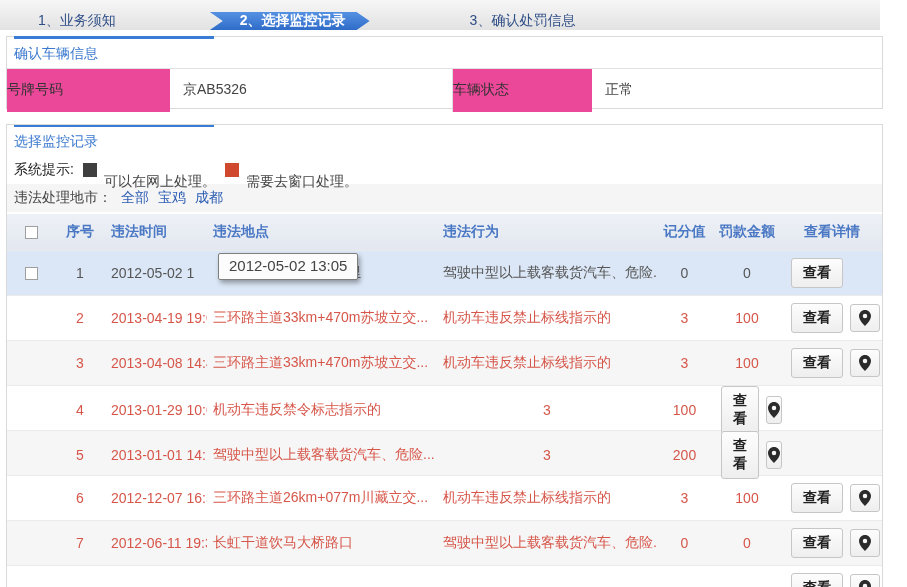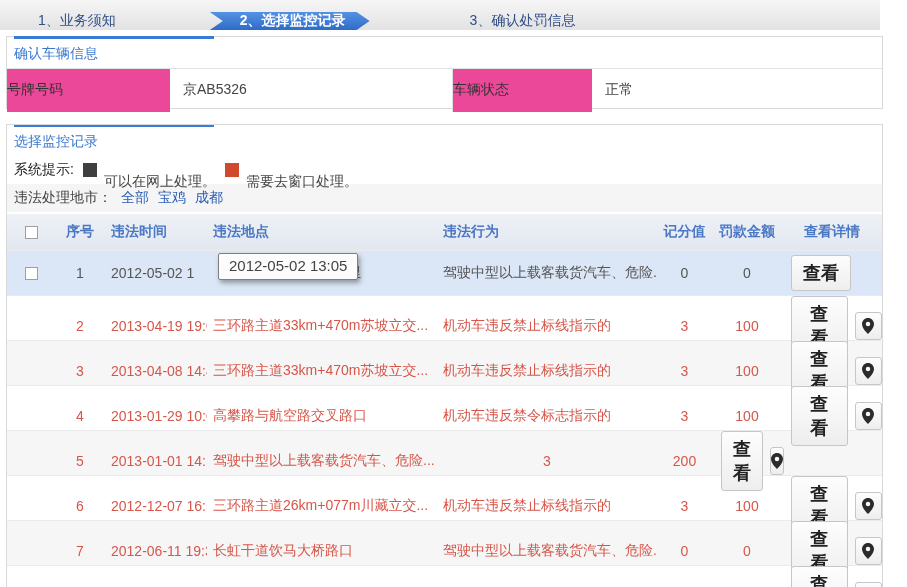--- a/index.html
+++ b/index.html
@@ -51,21 +51,21 @@
   .trow.online .tc { color:#555; }
   .trow.window .tc { color:#d6564a; }
   .tc { padding-left:6px; white-space:nowrap; overflow:hidden; }
   .center { text-align:center; padding-left:0; }
   .pad-loc { padding-left:95px; }
   .cbwrap { display:flex; justify-content:center; }
   .cb { width:13px; height:13px; background:#fff; border:1px solid #9f9f9f; display:inline-block; cursor:pointer; }
   .detail-cell { display:flex; align-items:center; gap:7px; padding-left:9px; }
   .btn { border:1px solid #c6c6c6; border-radius:3px; background:linear-gradient(#fdfdfd,#eeeeee);
     cursor:pointer; font-family:inherit; }
-  .btn-view { padding:5px 11px; font-size:18px; font-weight:bold; color:#222; }
+  .btn-view { padding:5px 11px; font-size:14px; font-weight:bold; color:#222; }
   .btn-pin { width:30px; height:28px; display:flex; align-items:center; justify-content:center; padding:0; }
 
   
   .tooltip { position:absolute; left:186px; top:253px; padding:3px 10px 5px; background:#fcfcfc;
     border:1px solid #7f7f7f; border-radius:2px; box-shadow:2px 3px 5px rgba(0,0,0,0.35);
     font-size:15px; color:#444; white-space:nowrap; z-index:5;margin-left:32px; }
 </style>
 </head>
 <body>
 
@@ -172,21 +172,20 @@
               <svg width="12" height="16" viewBox="0 0 24 32">
                 <path fill="#2b2b2b" d="M12 0C5.4 0 0 5.4 0 12c0 9 12 20 12 20s12-11 12-20C24 5.4 18.6 0 12 0zm0 16.5a4.5 4.5 0 1 1 0-9 4.5 4.5 0 0 1 0 9z"></path>
               </svg>
             </button>
           </div>
         </div>
         <div class="grid trow window">
           <div class="cbwrap"></div>
           <div class="tc center">4</div>
           <div class="tc">2013-01-29 10:00</div>
-          <div class="tc">高攀路与航空路交叉路口</div>
           <div class="tc">机动车违反禁令标志指示的</div>
           <div class="tc center">3</div>
           <div class="tc center">100</div>
           <div class="detail-cell">
             <button class="btn btn-view">查看</button>
             <button class="btn btn-pin">
               <svg width="12" height="16" viewBox="0 0 24 32">
                 <path fill="#2b2b2b" d="M12 0C5.4 0 0 5.4 0 12c0 9 12 20 12 20s12-11 12-20C24 5.4 18.6 0 12 0zm0 16.5a4.5 4.5 0 1 1 0-9 4.5 4.5 0 0 1 0 9z"></path>
               </svg>
             </button>

